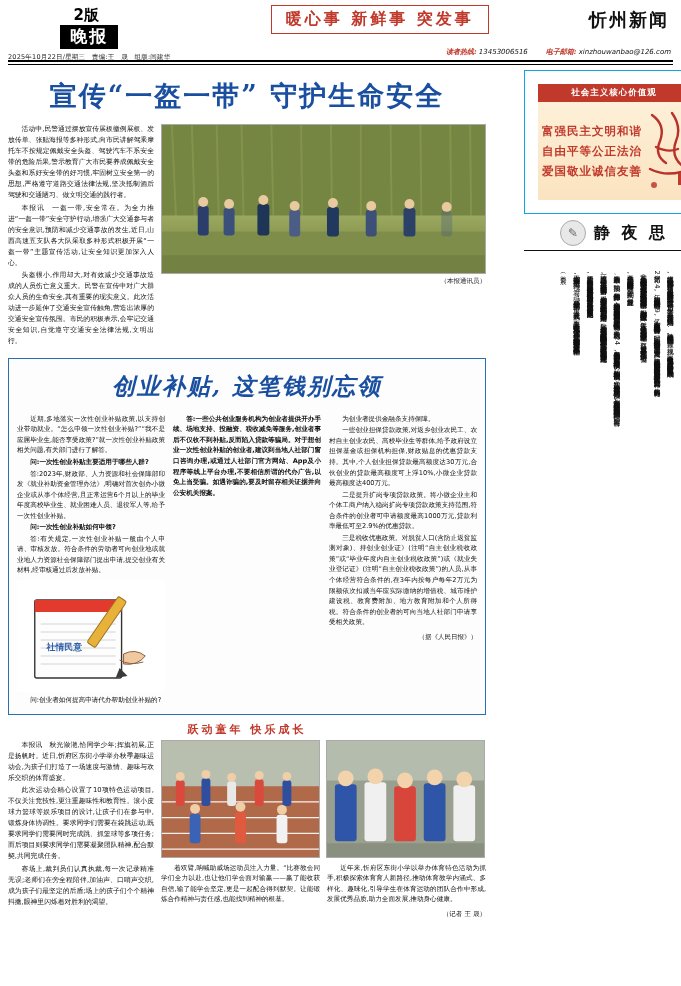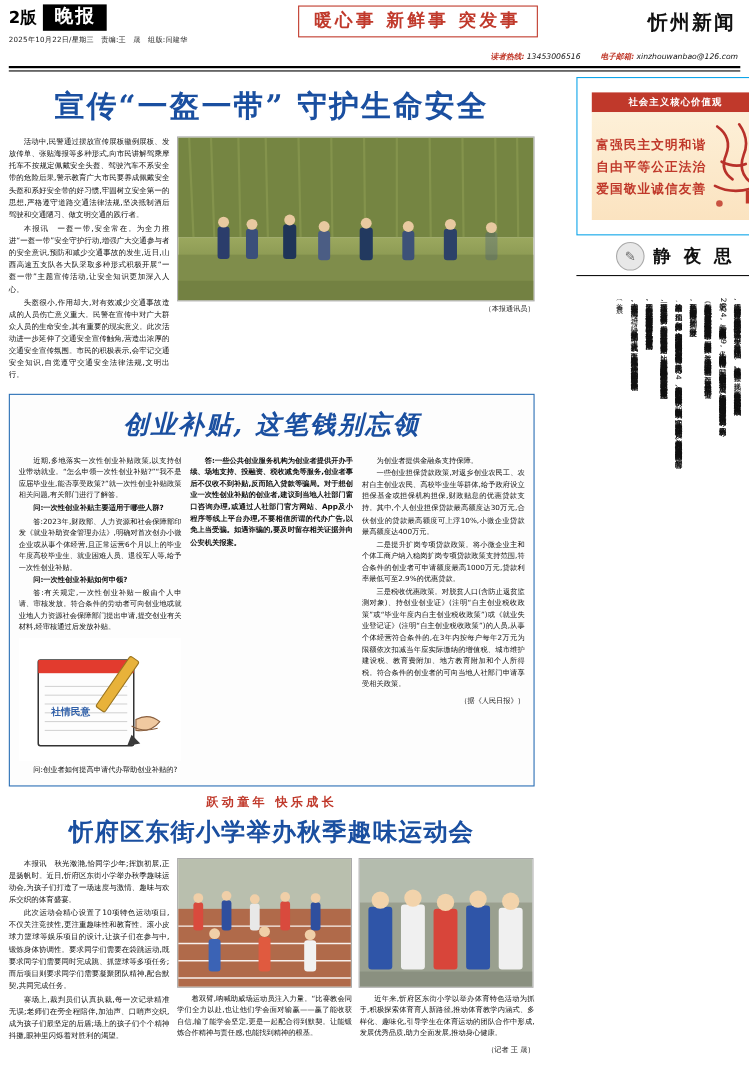--- a/index.html
+++ b/index.html
@@ -34,21 +34,21 @@
     background: #000;
     color: #fff;
     font-size: 17px;
     font-weight: bold;
     padding: 2px 10px 3px 10px;
     letter-spacing: 2px;
     line-height: 1.1;
     white-space: nowrap;
   }
   .masthead-left { display: flex; flex-direction: column; }
-  .masthead-row1 { display: flex; align-items: center; }
+  .masthead-row1 { display: flex; align-items: center; flex-direction: column; }
   .masthead-meta {
     font-size: 6.5px;
     color: #222;
     margin-top: 4px;
     white-space: nowrap;
     letter-spacing: 0.2px;
   }
   .masthead-center {
     flex: 1;
     display: flex;
@@ -431,21 +431,20 @@
           <p>为创业者提供金融条支持保障。</p>
           <p>一些创业担保贷款政策,对返乡创业农民工、农村自主创业农民、高校毕业生等群体,给予政府设立担保基金或担保机构担保,财政贴息的优惠贷款支持。其中,个人创业担保贷款最高额度达30万元,合伙创业的贷款最高额度可上浮10%,小微企业贷款最高额度达400万元。</p>
           <p>二是提升扩岗专项贷款政策。将小微企业主和个体工商户纳入稳岗扩岗专项贷款政策支持范围,符合条件的创业者可申请额度最高1000万元,贷款利率最低可至2.9%的优惠贷款。</p>
           <p>三是税收优惠政策。对脱贫人口(含防止返贫监测对象)、持创业创业证》(注明“自主创业税收政策”或“毕业年度内自主创业税收政策”)或《就业失业登记证》(注明“自主创业税收政策”)的人员,从事个体经营符合条件的,在3年内按每户每年2万元为限额依次扣减当年应实际缴纳的增值税、城市维护建设税、教育费附加、地方教育附加和个人所得税。符合条件的创业者的可向当地人社部门申请享受相关政策。</p>
           <div class="src-right">（据《人民日报》）</div>
         </div>
       </div>
     </div>
 
     <div class="sec3-kicker">跃动童年  快乐成长</div>
-    <div class="sec3-title">忻府区东街小学举办秋季趣味运动会</div>
 
     <div class="sec3-body">
       <div class="sec3-left body-text">
         <p>本报讯　秋光潋滟,恰同学少年;挥旗初展,正是扬帆时。近日,忻府区东街小学举办秋季趣味运动会,为孩子们打造了一场速度与激情、趣味与欢乐交织的体育盛宴。</p>
         <p>此次运动会精心设置了10项特色运动项目,不仅关注竞技性,更注重趣味性和教育性。滚小皮球力篮球等娱乐项目的设计,让孩子们在参与中,锻炼身体协调性。要求同学们需要在袋跳运动,既要求同学们需要同时完成跳、抓篮球等多项任务;而后项目则要求同学们需要凝聚团队精神,配合默契,共同完成任务。</p>
         <p>赛场上,裁判员们认真执裁,每一次记录精准无误;老师们在旁全程陪伴,加油声、口哨声交织,成为孩子们最坚定的后盾;场上的孩子们个个精神抖擞,眼神里闪烁着对胜利的渴望。</p>
       </div>
       <div class="sec3-right">
         <div class="sec3-photos">
           <svg class="ph" width="159" height="118" viewBox="0 0 159 118" preserveAspectRatio="none">

